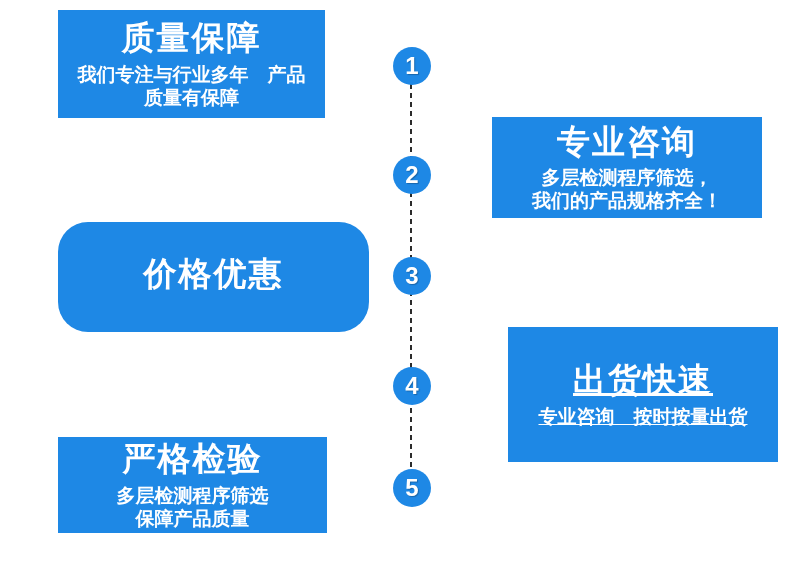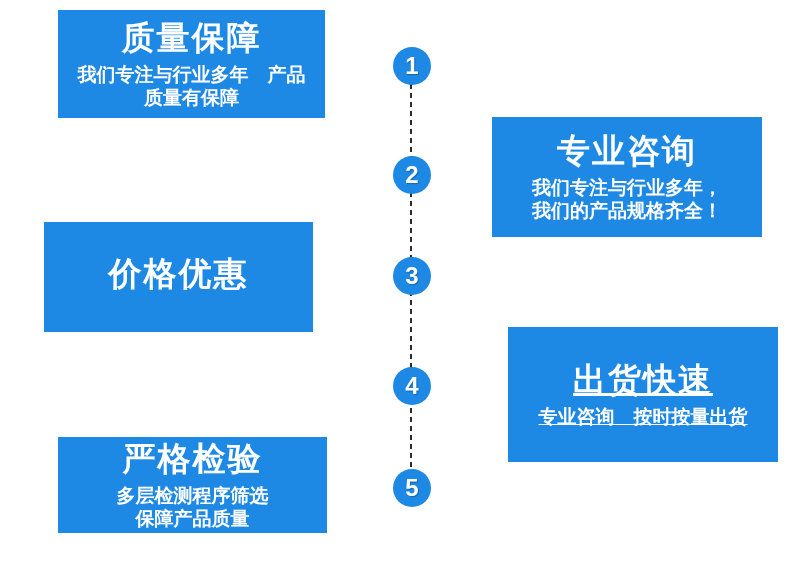--- a/index.html
+++ b/index.html
@@ -35,22 +35,22 @@
     margin-bottom: 6px;
     white-space: nowrap;
   }
   .card-line {
     font-size: 19px;
     font-weight: bold;
     line-height: 23px;
     white-space: pre;
   }
   .card-quality    { left: 58px;  top: 10px;  width: 267px; height: 108px; }
-  .card-consult    { left: 492px; top: 117px; width: 270px; height: 120px; }
-  .card-price      { left: 44px;  top: 222px; width: 269px; height: 110px; }
+  .card-consult    { left: 492px; top: 117px; width: 270px; height: 101px; }
+  .card-price      { left: 58px;  top: 222px; width: 311px; height: 110px; border-radius: 30px; }
   .card-shipping   { left: 508px; top: 327px; width: 270px; height: 135px; text-decoration: underline; }
   .card-inspection { left: 58px;  top: 437px; width: 269px; height: 96px; }
 
   .timeline-line {
     position: absolute;
     left: 410px;
     top: 66px;
     width: 2px;
     height: 422px;
     background: repeating-linear-gradient(
@@ -106,21 +106,21 @@
   </div>
 
   <div class="card card-quality">
     <div class="card-title">质量保障</div>
     <div class="card-line">我们专注与行业多年　产品</div>
     <div class="card-line">质量有保障</div>
   </div>
 
   <div class="card card-consult">
     <div class="card-title">专业咨询</div>
-    <div class="card-line">我们专注与行业多年，</div>
+    <div class="card-line">多层检测程序筛选，</div>
     <div class="card-line">我们的产品规格齐全！</div>
   </div>
 
   <div class="card card-price">
     <div class="card-title">价格优惠</div>
   </div>
 
   <div class="card card-shipping">
     <div class="card-title">出货快速</div>
     <div class="card-line">专业咨询　按时按量出货</div>

